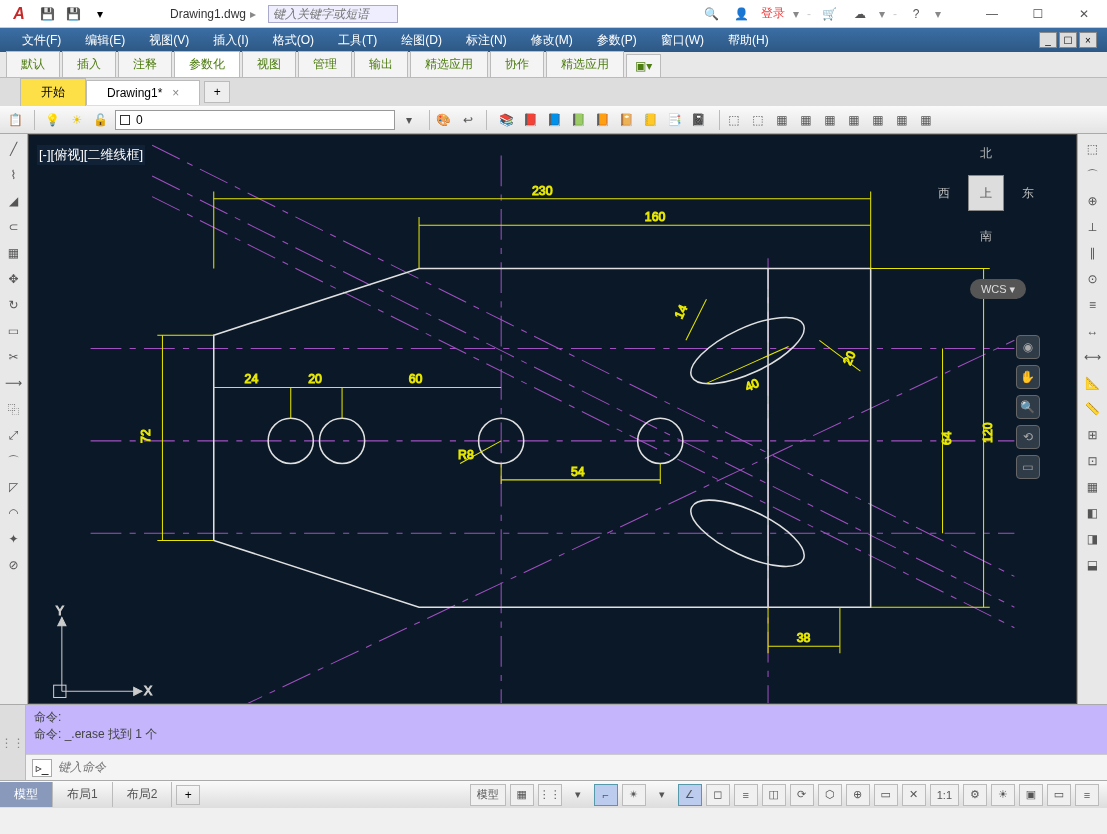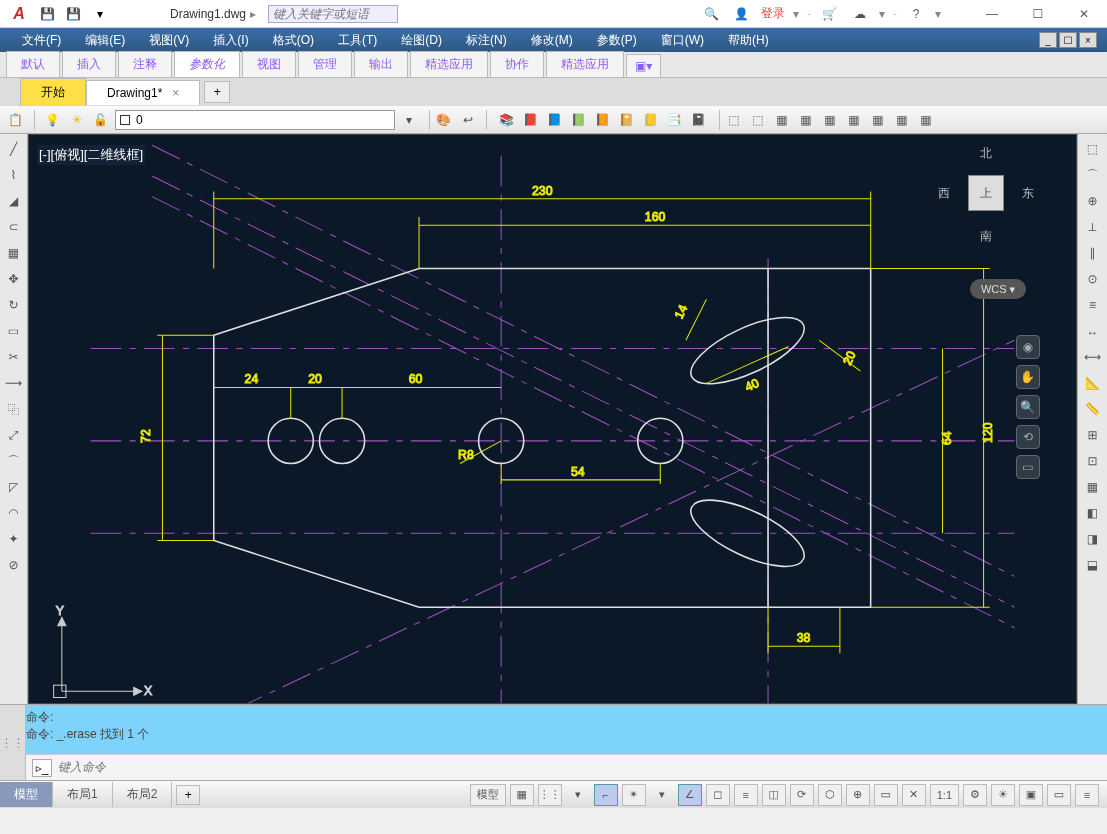--- a/index.html
+++ b/index.html
@@ -18,22 +18,22 @@
 .wincontrols div { width:46px; height:28px; display:flex; align-items:center; justify-content:center; cursor:pointer; color:#555; }
 
 
 .menubar { height:24px; background:linear-gradient(#3b6ea5,#2d5884); display:flex; align-items:center; padding:0 10px; gap:0; }
 .menubar .mitem { color:#fff; padding:0 12px; height:100%; display:flex; align-items:center; cursor:pointer; }
 .menubar .docctl { margin-left:auto; display:flex; gap:2px; }
 .menubar .docctl div { width:18px; height:16px; background:#ddd; border:1px solid #888; cursor:pointer; display:flex; align-items:center; justify-content:center; font-size:10px; }
 
 
 .ribtabs { height:26px; background:#e8e8e8; display:flex; align-items:flex-end; border-bottom:1px solid #bbb; padding-left:6px; gap:2px; }
-.ribtabs .rt { padding:4px 14px; background:#f4f4f4; border:1px solid #bbb; border-bottom:none; cursor:pointer; color:#8b5cf6; }
-.ribtabs .rt.active { background:#fff;font-style:italic; }
+.ribtabs .rt { padding:4px 14px; background:#f4f4f4; border:1px solid #bbb; border-bottom:none; cursor:pointer; color:#4d7c0f; }
+.ribtabs .rt.active { background:#fff; }
 
 
 .filetabs { height:28px; background:#ddd; display:flex; align-items:center; padding-left:20px; gap:0; }
 .filetabs .ft { padding:5px 20px; background:#fde047; border:1px solid #bbb; border-bottom:none; cursor:pointer; display:flex; align-items:center; gap:10px; }
 .filetabs .ft.active { background:#fff; }
 .filetabs .close { font-size:12px; color:#888; }
 .filetabs .plus { width:26px; height:22px; background:#eee; border:1px solid #bbb; margin-left:4px; display:flex; align-items:center; justify-content:center; cursor:pointer; }
 
 
 .layerbar { height:28px; background:linear-gradient(#fafafa,#e4e4e4); border-bottom:1px solid #aaa; display:flex; align-items:center; padding:0 6px; }
@@ -63,21 +63,21 @@
 .navwheel { position:absolute; right:36px; top:200px; width:24px; display:flex; flex-direction:column; gap:6px; }
 .navwheel .nb { width:24px; height:24px; background:rgba(200,200,200,.2); border:1px solid #666; border-radius:4px; cursor:pointer; display:flex; align-items:center; justify-content:center; color:#aaa; }
 
 
 .drawing { position:absolute; inset:0; }
 
 
 .cmdarea { height:76px; background:#f4f4f4; border-top:1px solid #aaa; display:flex; }
 .cmdarea .handle { width:26px; background:#ddd; display:flex; align-items:center; justify-content:center; color:#888; cursor:move; border-right:1px solid #bbb; }
 .cmdarea .cmdbody { flex:1; display:flex; flex-direction:column; }
-.cmdarea .hist { flex:1; padding:4px 0; background:#7dd3fc; color:#444; font-family:monospace; white-space:pre; overflow:hidden; }
+.cmdarea .hist { flex:1; padding:4px 8px; background:#c4b5fd; color:#444; font-family:monospace; white-space:pre; overflow:hidden; }
 .cmdarea .inputrow { height:26px; display:flex; align-items:center; padding:0 6px; gap:6px; border-top:1px solid #ccc; }
 .cmdarea .inputrow .cmdicon { width:20px; height:18px; border:1px solid #aaa; background:#fff; display:flex; align-items:center; justify-content:center; }
 .cmdarea .inputrow input { flex:1; border:none; background:transparent; font-style:italic; color:#888; outline:none; font-family:Liberation Serif, serif; }
 
 
 .statusbar { height:28px; background:linear-gradient(#fafafa,#ddd); border-top:1px solid #aaa; display:flex; align-items:center; }
 .layouttabs { display:flex; align-items:center; height:100%; }
 .layouttabs .lt { padding:4px 14px; border-right:1px solid #bbb; cursor:pointer; color:#555; }
 .layouttabs .lt.active { background:#89b; color:#fff; }
 .layouttabs .ltplus { width:24px; height:20px; border:1px solid #bbb; margin-left:4px; display:flex; align-items:center; justify-content:center; cursor:pointer; }

